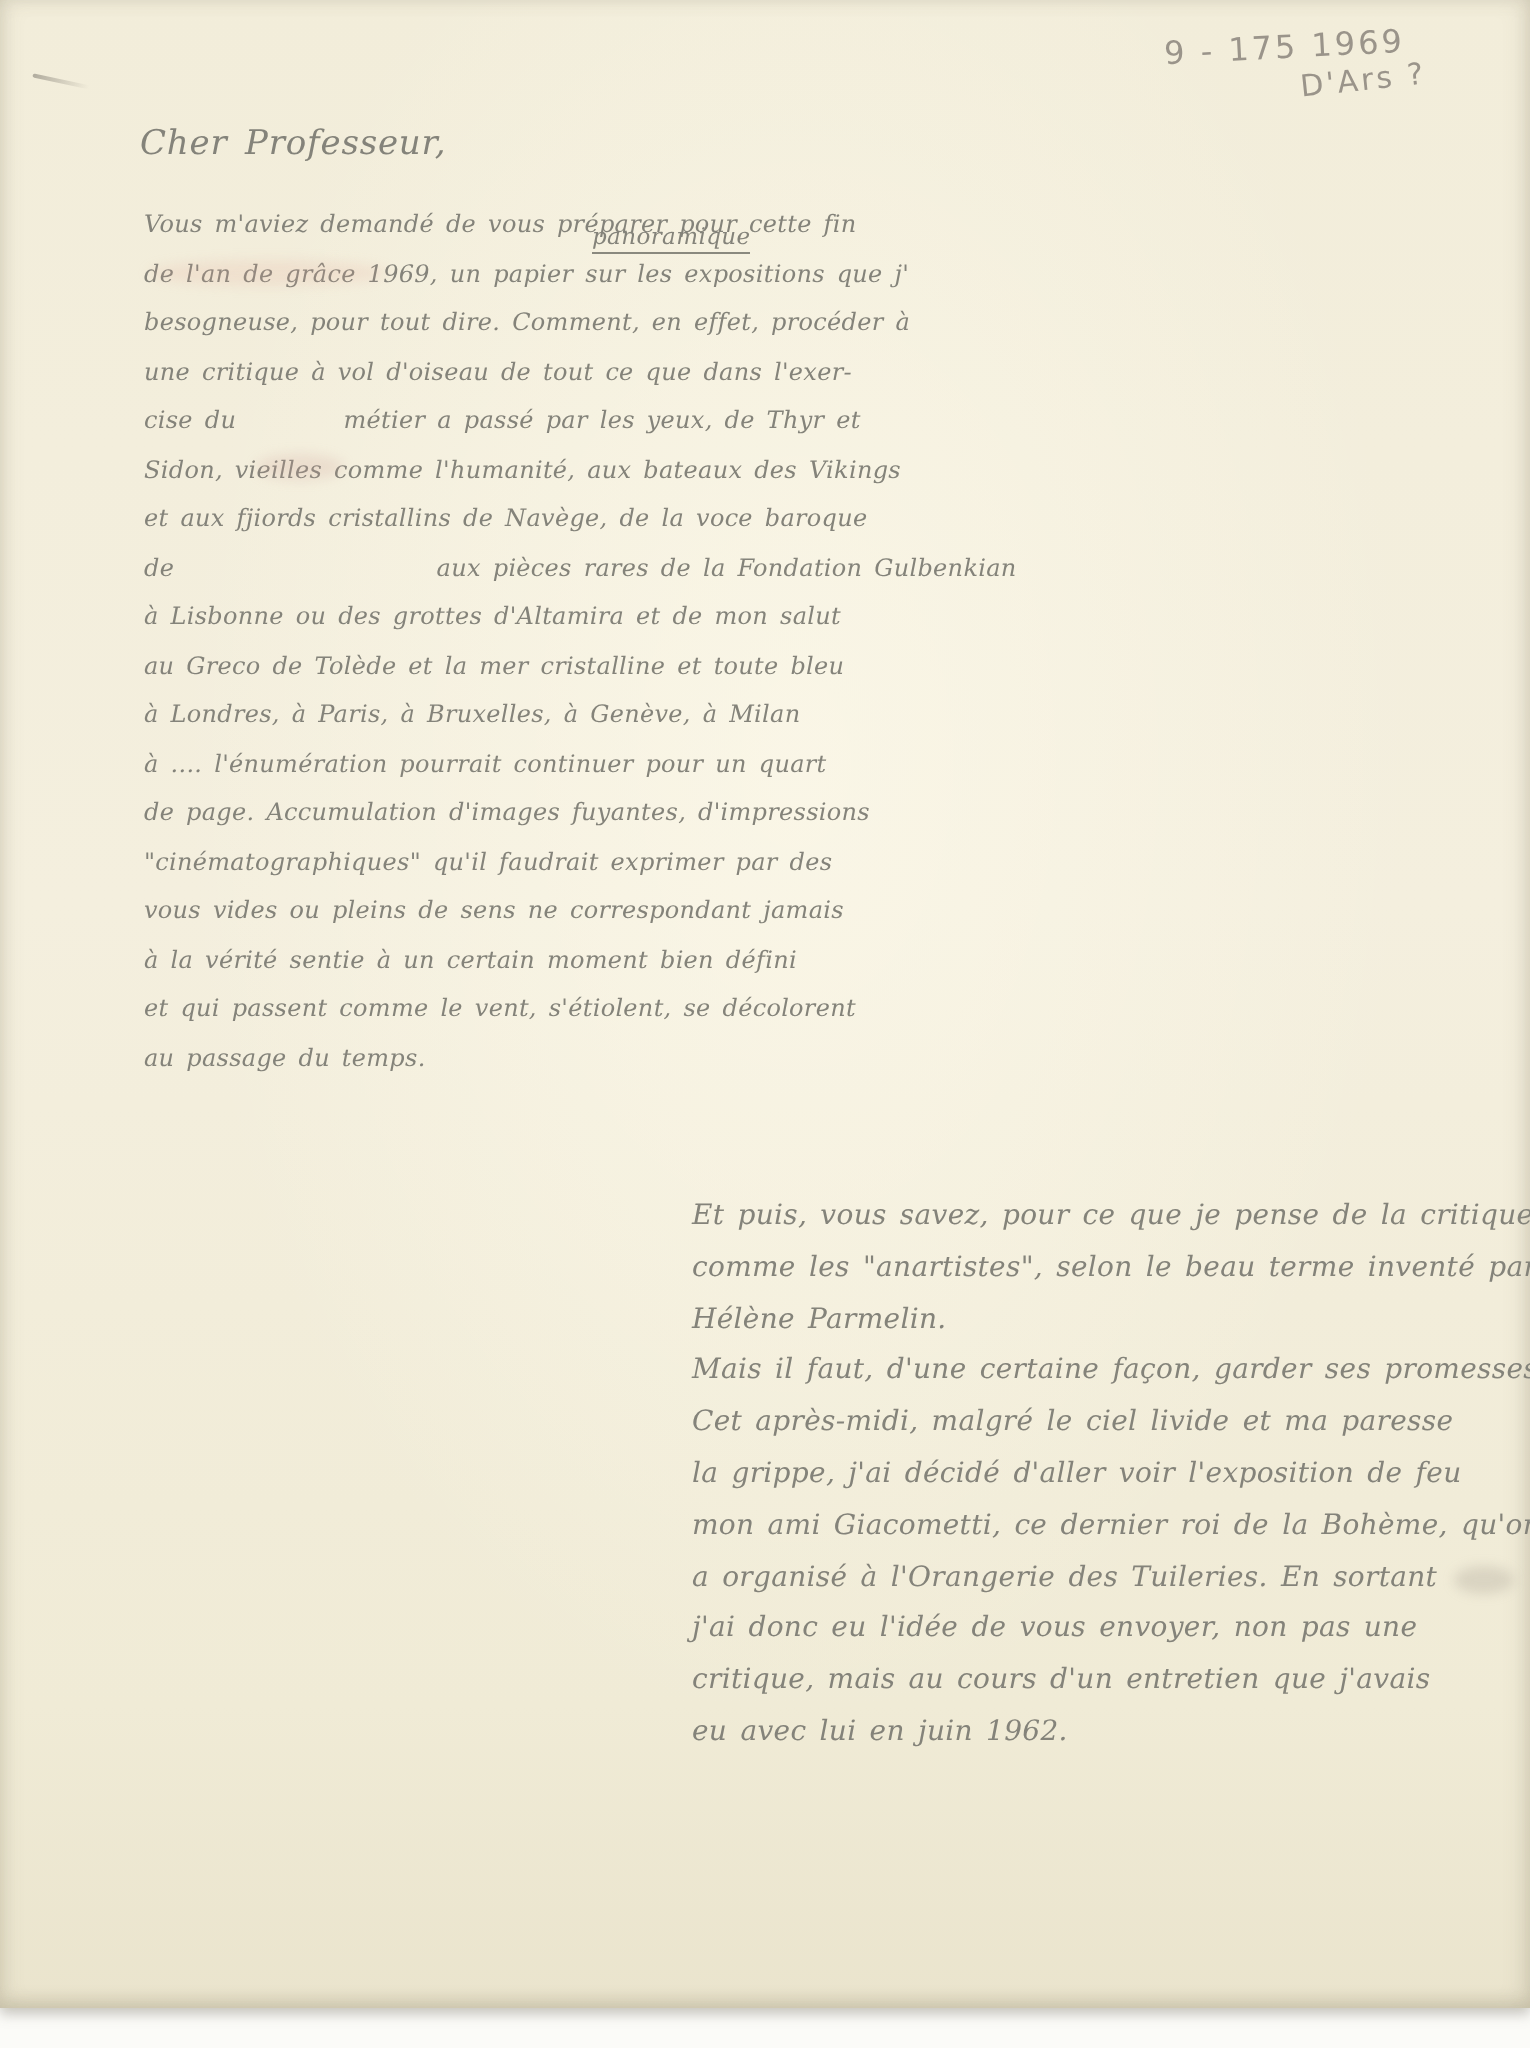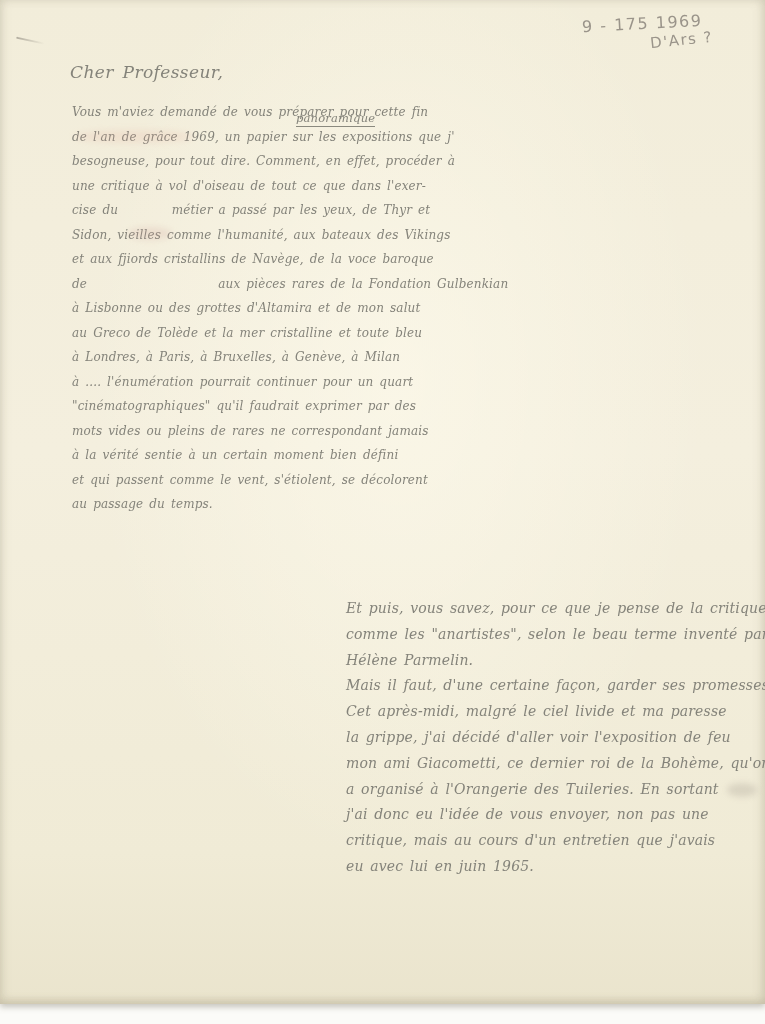--- a/index.html
+++ b/index.html
@@ -81,41 +81,42 @@
         <div class="line">besogneuse, pour tout dire. Comment, en effet, procéder à</div>
         <div class="line">une critique à vol d'oiseau de tout ce que dans l'exer-</div>
         <div class="line">cise du &nbsp;&nbsp;&nbsp;&nbsp;&nbsp;&nbsp;&nbsp; métier a passé par les yeux, de Thyr et</div>
         <div class="line">Sidon, vieilles comme l'humanité, aux bateaux des Vikings</div>
         <div class="line">et aux fjiords cristallins de Navège, de la voce baroque</div>
         <div class="line">de &nbsp;&nbsp;&nbsp;&nbsp;&nbsp;&nbsp;&nbsp;&nbsp;&nbsp;&nbsp;&nbsp;&nbsp;&nbsp;&nbsp;&nbsp;&nbsp;&nbsp;&nbsp;&nbsp;&nbsp; aux pièces rares de la Fondation Gulbenkian</div>
         <div class="line">à Lisbonne ou des grottes d'Altamira et de mon salut</div>
         <div class="line">au Greco de Tolède et la mer cristalline et toute bleu</div>
         <div class="line">à Londres, à Paris, à Bruxelles, à Genève, à Milan</div>
         <div class="line">à .... l'énumération pourrait continuer pour un quart</div>
+        <div class="line">de page. Accumulation d'images fuyantes, d'impressions</div>
         <div class="line">"cinématographiques" qu'il faudrait exprimer par des</div>
-        <div class="line">mots vides ou pleins de rares ne correspondant jamais</div>
+        <div class="line">vous vides ou pleins de sens ne correspondant jamais</div>
         <div class="line">à la vérité sentie à un certain moment bien défini</div>
         <div class="line">et qui passent comme le vent, s'étiolent, se décolorent</div>
         <div class="line">au passage du temps.</div>
       </div>
 
     <div class="handwriting insertion">panoramique</div>
 
     <div class="handwriting para p2">
 
     <div class="line">Et puis, vous savez, pour ce que je pense de la critique!</div>
         <div class="line">comme les "anartistes", selon le beau terme inventé par</div>
         <div class="line">Hélène Parmelin.</div>
         <div class="line">Mais il faut, d'une certaine façon, garder ses promesses.</div>
         <div class="line">Cet après-midi, malgré le ciel livide et ma paresse</div>
         <div class="line">la grippe, j'ai décidé d'aller voir l'exposition de feu</div>
         <div class="line">mon ami Giacometti, ce dernier roi de la Bohème, qu'on</div>
         <div class="line">a organisé à l'Orangerie des Tuileries. En sortant</div>
         <div class="line">j'ai donc eu l'idée de vous envoyer, non pas une</div>
         <div class="line">critique, mais au cours d'un entretien que j'avais</div>
-        <div class="line">eu avec lui en juin 1965.</div>
+        <div class="line">eu avec lui en juin 1962.</div>
       </div>
 
     <div class="smudge s1"></div>
     <div class="smudge s2"></div>
     <div class="smudge s3"></div>
   </div>
 </div>
 
 </body></html>

